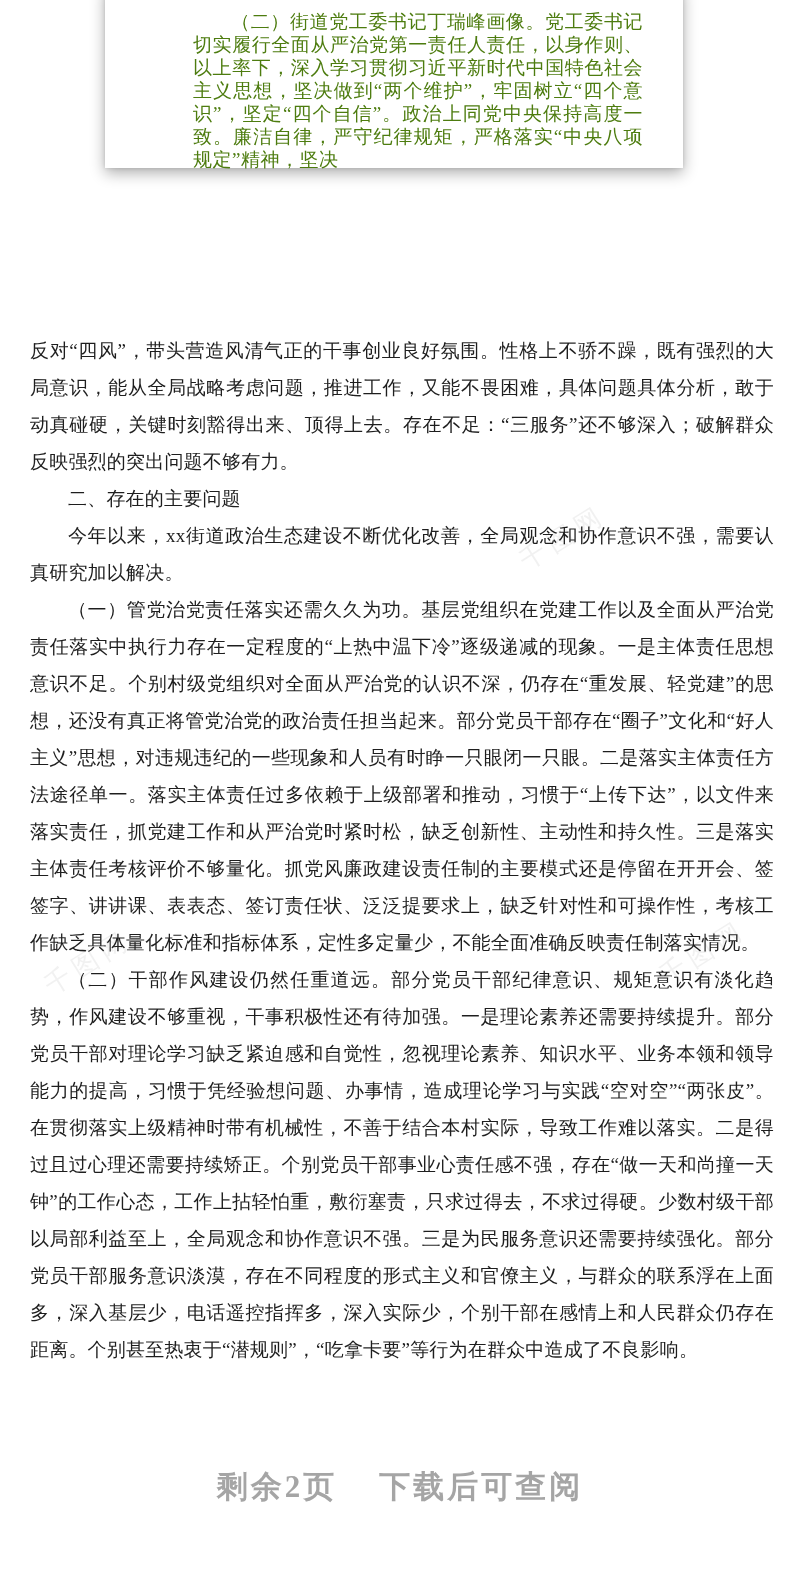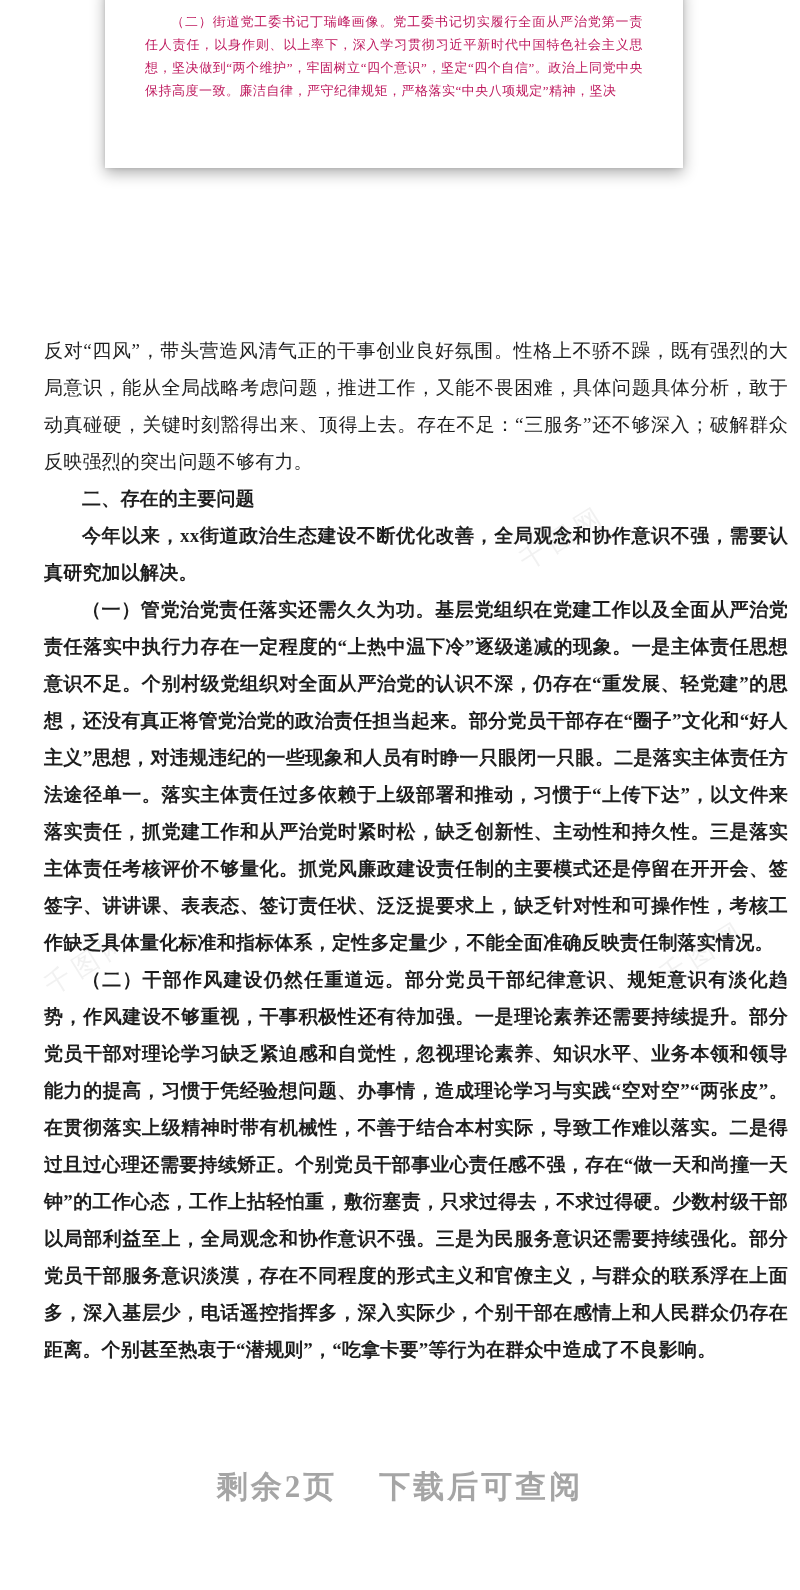--- a/index.html
+++ b/index.html
@@ -19,26 +19,27 @@
     top: -14px;
     left: 105px;
     width: 578px;
     height: 182px;
     background: #ffffff;
     box-shadow: 0 5px 14px rgba(0,0,0,0.32), 0 0 4px rgba(0,0,0,0.12);
     padding: 24px 40px 0 40px;
     z-index: 2;
   }
   .paper-text {
-    font-size: 13px;
+    font-size: 19px;
     line-height: 23px;
-    color: #be185d;
+    color: #4d7c0f;
     text-align: justify;
     text-indent: 2em;
     letter-spacing: 0.5px;
+    margin-left: 48px;
   }
 
   
   .wm {
     position: absolute;
     font-size: 26px;
     color: rgba(120,120,120,0.10);
     transform: rotate(-32deg);
     letter-spacing: 6px;
     z-index: 1;
@@ -46,31 +47,31 @@
     user-select: none;
   }
   .wm1 { top: 520px; left: 515px; }
   .wm2 { top: 935px; left: 655px; }
   .wm3 { top: 945px; left: 40px; }
 
   
   .doc-body {
     position: absolute;
     top: 332px;
-    left: 44px;
+    left: 30px;
     width: 744px;
     z-index: 2;
     font-size: 19px;
     line-height: 37px;
     color: #1e1e1e;
     text-align: justify;
     letter-spacing: 0.2px;
   }
   .para { text-indent: 0; }
-  .para.indent { text-indent: 2em; font-weight: bold; }
+  .para.indent { text-indent: 2em; }
 
   
   .footer {
     position: absolute;
     top: 1466px;
     left: 0;
     width: 800px;
     text-align: center;
     color: #a5a5a5;
     font-size: 31px;

